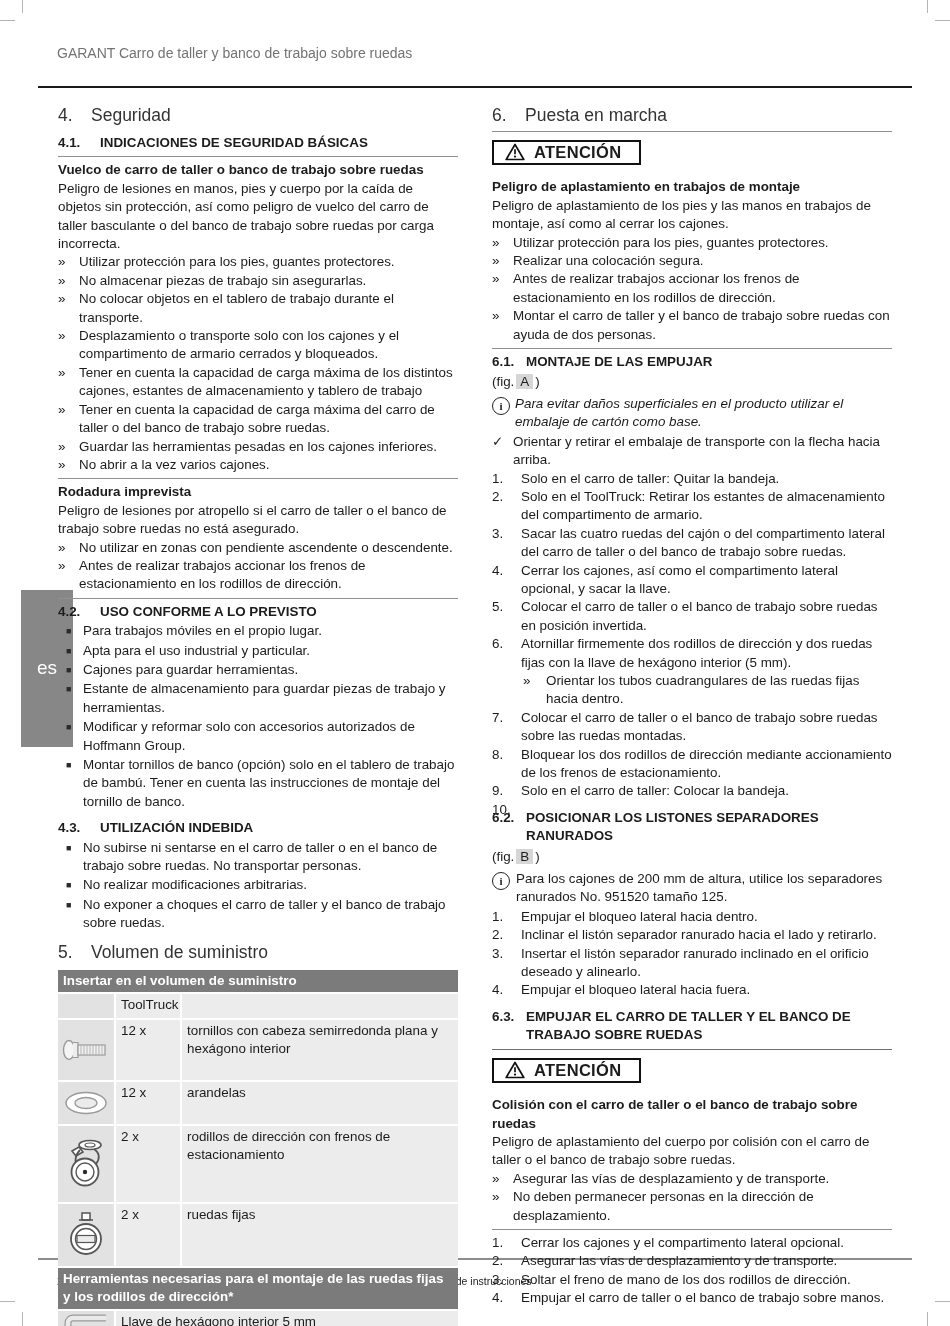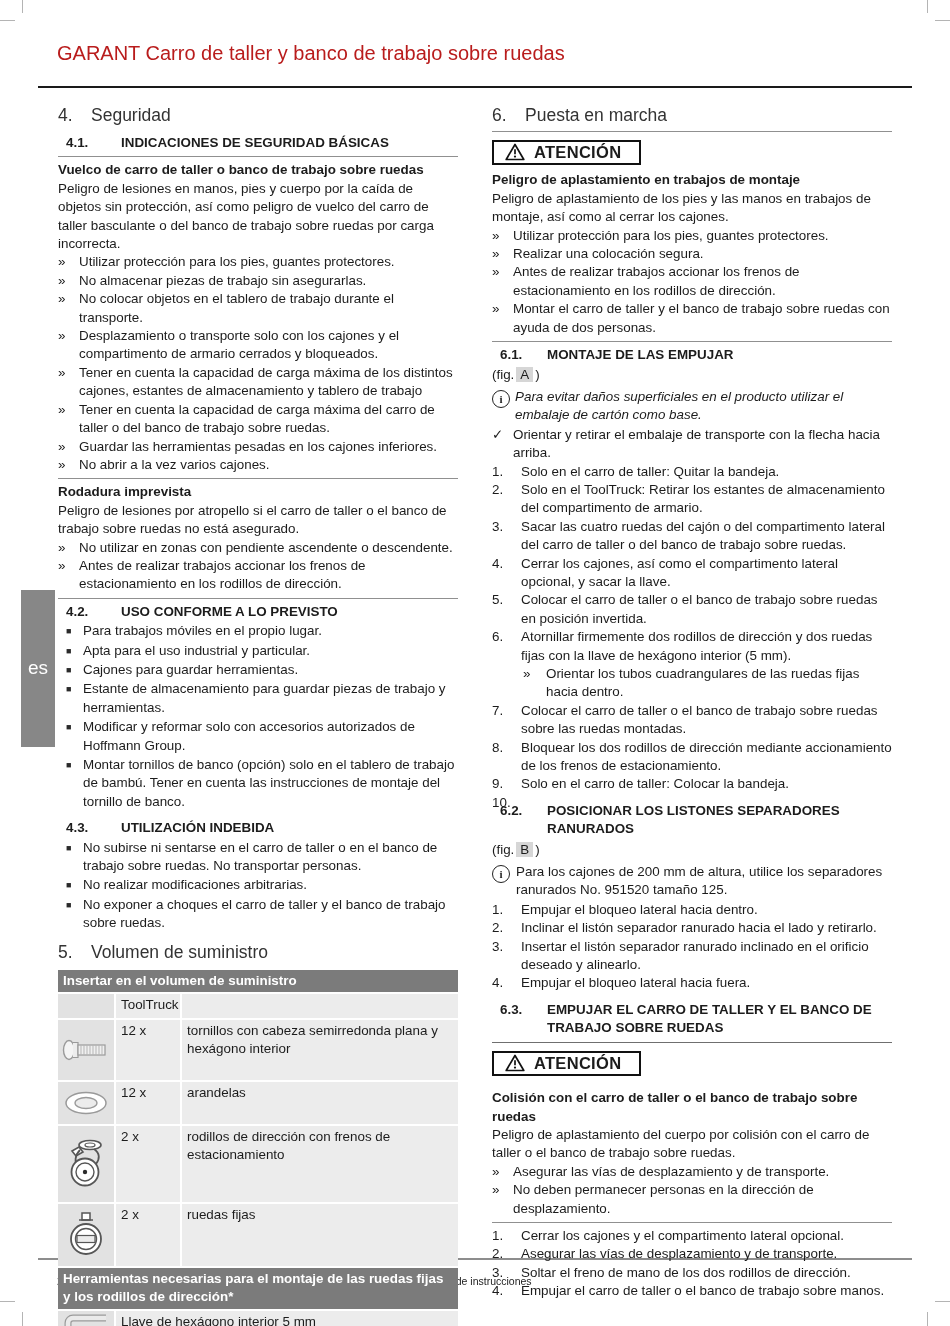--- a/index.html
+++ b/index.html
@@ -1,31 +1,31 @@
 <!DOCTYPE html>
 <html><head>
 <meta charset="utf-8">
 <style>
   html,body{margin:0;padding:0;background:#fff;}
   .page{position:relative;width:950px;height:1326px;background:#fff;overflow:hidden;
         font-family:"Liberation Sans",sans-serif;color:#1c1c1c;font-size:13.4px;line-height:18.4px;}
   .crop{position:absolute;background:#b4b4b4;}
-  .hdr-title{position:absolute;left:57px;top:44px;font-size:20px;color:#b91c1c;}
+  .hdr-title{position:absolute;left:57px;top:44px;font-size:14px;color:#737373;}
   .hdr-rule{position:absolute;left:38px;top:86px;width:874px;height:2px;background:#1a1a1a;}
   .ftr-rule{position:absolute;left:38px;top:1258px;width:874px;height:2px;background:#8d8d8d;}
   .ftr-page{position:absolute;left:57px;top:1272px;font-size:10.5px;}
   .ftr-label{position:absolute;left:0;top:1272px;width:950px;text-align:center;font-size:10.5px;}
-  .lang-tab{position:absolute;left:21px;top:590px;width:34px;height:157px;background:#878787;
+  .lang-tab{position:absolute;left:21px;top:590px;width:52px;height:157px;background:#878787;
             color:#fff;display:flex;align-items:center;justify-content:center;font-size:19px;}
   .col{position:absolute;top:100px;width:400px;}
   .col.left{left:58px;}
   .col.right{left:492px;}
   .h1{display:flex;font-size:17.5px;line-height:22px;color:#333;margin:4px 0 7px;}
   .h1 .num{width:33px;flex:none;}
-  .h2{display:flex;font-weight:bold;margin:8px 8px 1px;gap:13px;}
+  .h2{display:flex;font-weight:bold;margin:8px 0 1px;}
   .h2 .num{width:42px;flex:none;}
   .col.right .h2 .num{width:34px;}
   .h2 .t{flex:1;}
   .rule{border:none;border-top:1px solid #909090;margin:4px 0;}
   .rule.dark{border-top-color:#6f6f6f;}
   .btitle{font-weight:bold;margin:3px 0 0;}
   .para{margin:0;}
   .li{position:relative;padding-left:21px;margin:0;}
   .li .mk{position:absolute;left:0;top:0;}
   .li.square{padding-left:25px;margin:1px 0;}
@@ -206,21 +206,21 @@
       <span>
         <svg width="20" height="18" viewBox="0 0 20 18">
           <path d="M10 1.5 L18.8 16.5 H1.2 Z" fill="none" stroke="#111" stroke-width="1.7" stroke-linejoin="round"></path>
           <path d="M10 6.2 v5" stroke="#111" stroke-width="1.7"></path>
           <circle cx="10" cy="13.6" r="1.1" fill="#111"></circle>
         </svg>
       </span>
       <span>ATENCIÓN</span>
     </div>
 
-    <p class="btitle" style="margin-top:1px">Peligro de aplastamiento en trabajos de montaje</p>
+    <p class="btitle" style="margin-top:8px">Peligro de aplastamiento en trabajos de montaje</p>
     <p class="para">Peligro de aplastamiento de los pies y las manos en trabajos de montaje, así como al cerrar los cajones.</p>
     <div class="li"><span class="mk">»</span><span>Utilizar protección para los pies, guantes protectores.</span></div>
     <div class="li"><span class="mk">»</span><span>Realizar una colocación segura.</span></div>
     <div class="li"><span class="mk">»</span><span>Antes de realizar trabajos accionar los frenos de estacionamiento en los rodillos de dirección.</span></div>
     <div class="li"><span class="mk">»</span><span>Montar el carro de taller y el banco de trabajo sobre ruedas con ayuda de dos personas.</span></div>
 
     <hr class="rule">
     <div class="h2" style="margin-top:2px">
       <span class="num">6.1.</span>
       <span class="t">MONTAJE DE LAS EMPUJAR</span>

